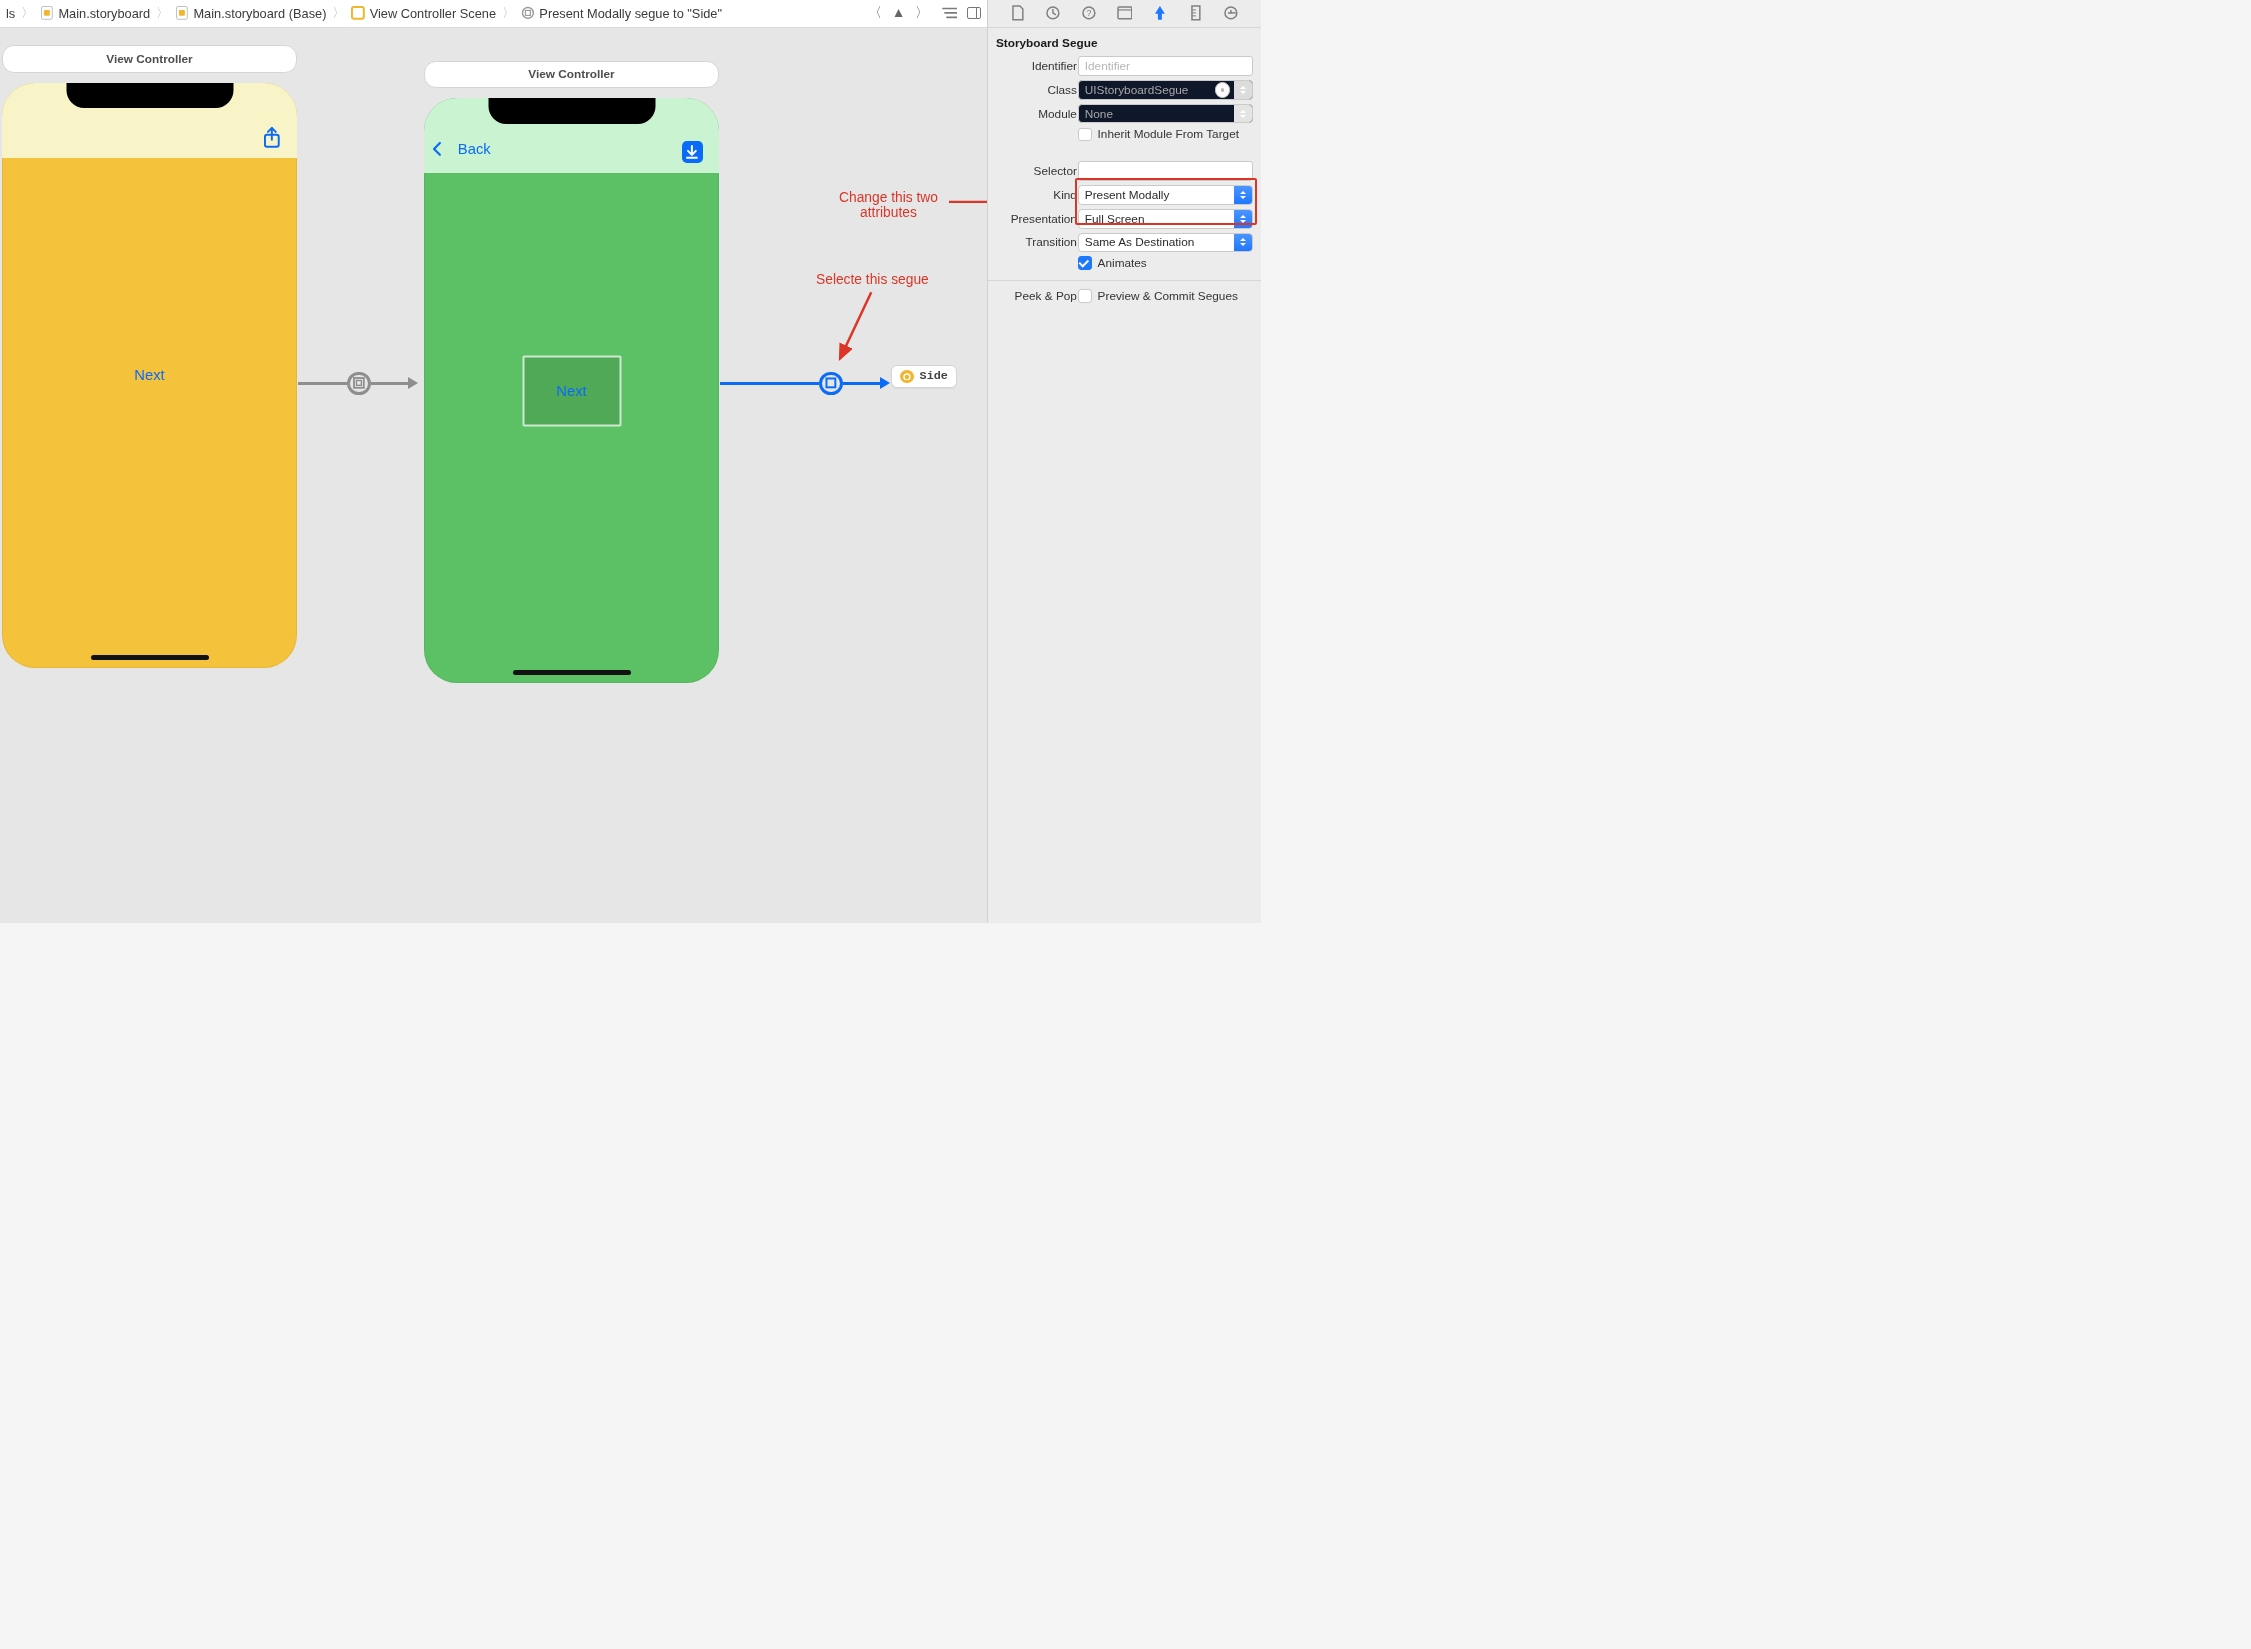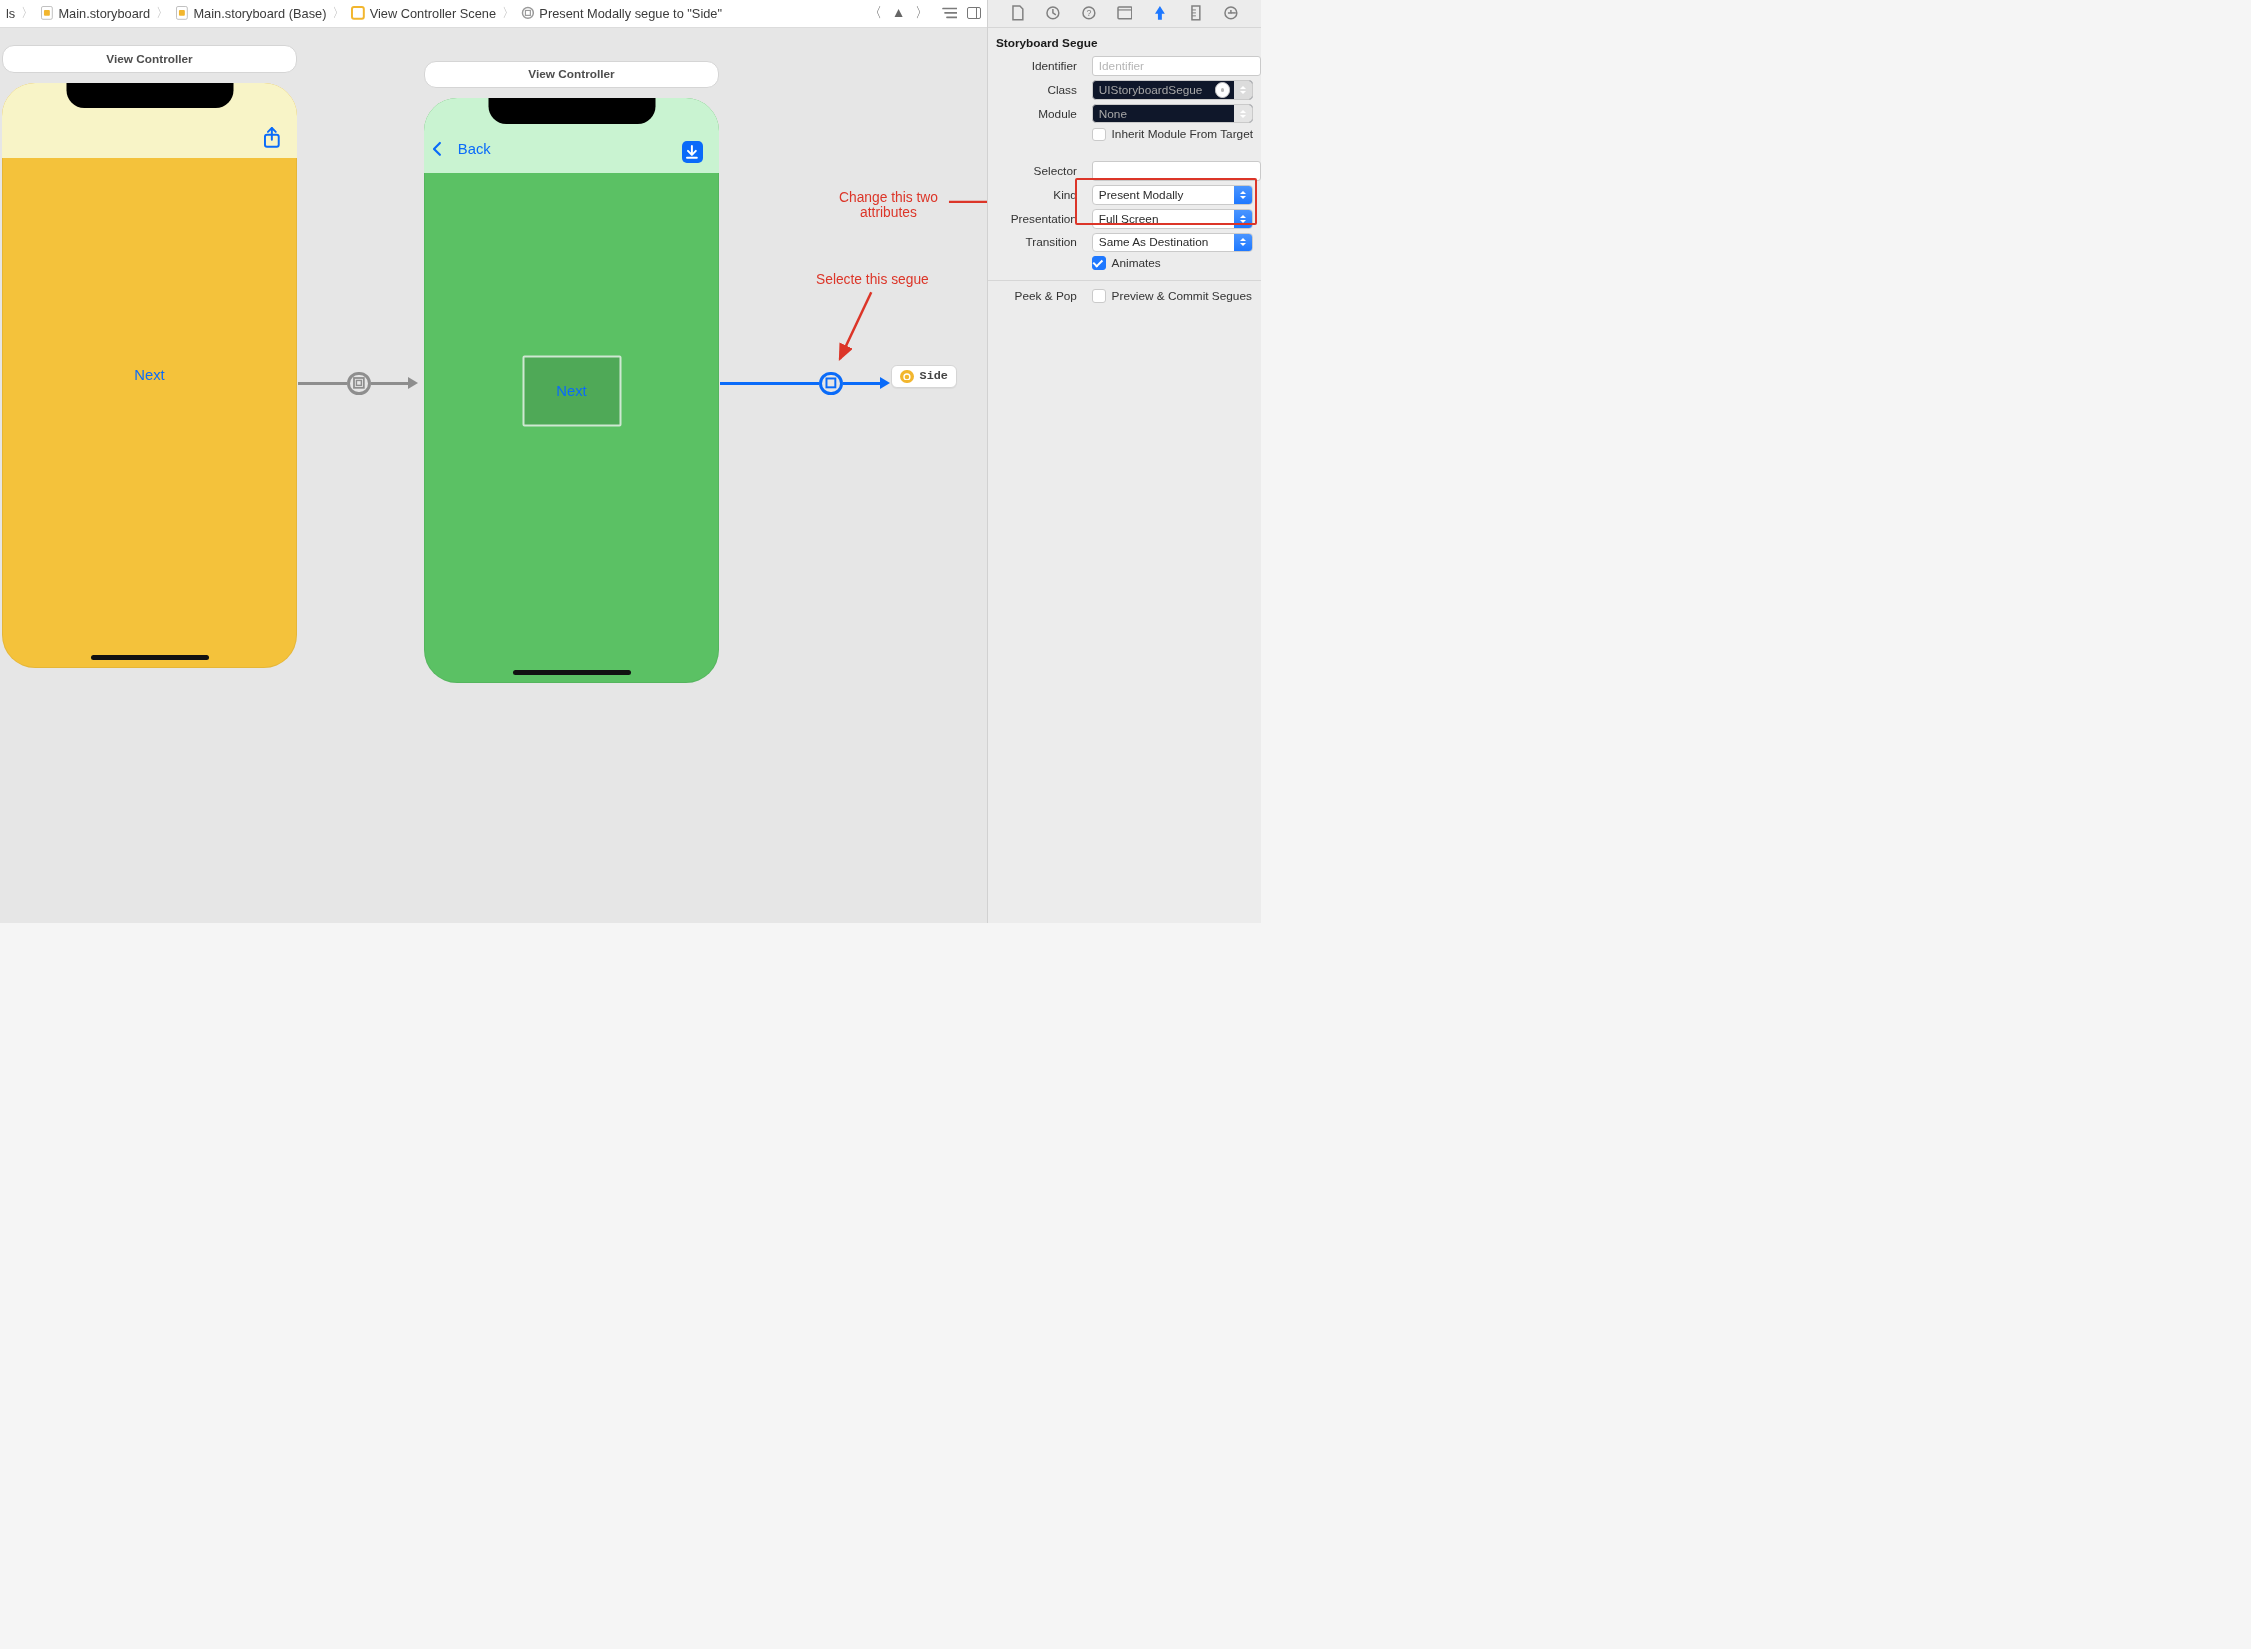--- a/index.html
+++ b/index.html
@@ -226,21 +226,21 @@
     font-weight: 700;
     font-size: 11.8px;
     color: #1a1a1a;
     padding: 3px 7.9px 3.9px 7.9px;
   }
 
   .row {
     display: grid;
     grid-template-columns: 81px 1fr;
     align-items: center;
-    gap: 15px;
+    gap: 1px;
     padding: 2px 7.9px;
   }
   .row .lbl {
     text-align: right;
     font-size: 11.8px;
     color: #333;
   }
   .row .fld { display: flex; align-items: center; gap: 3.9px; }
 
   .ib-input {

